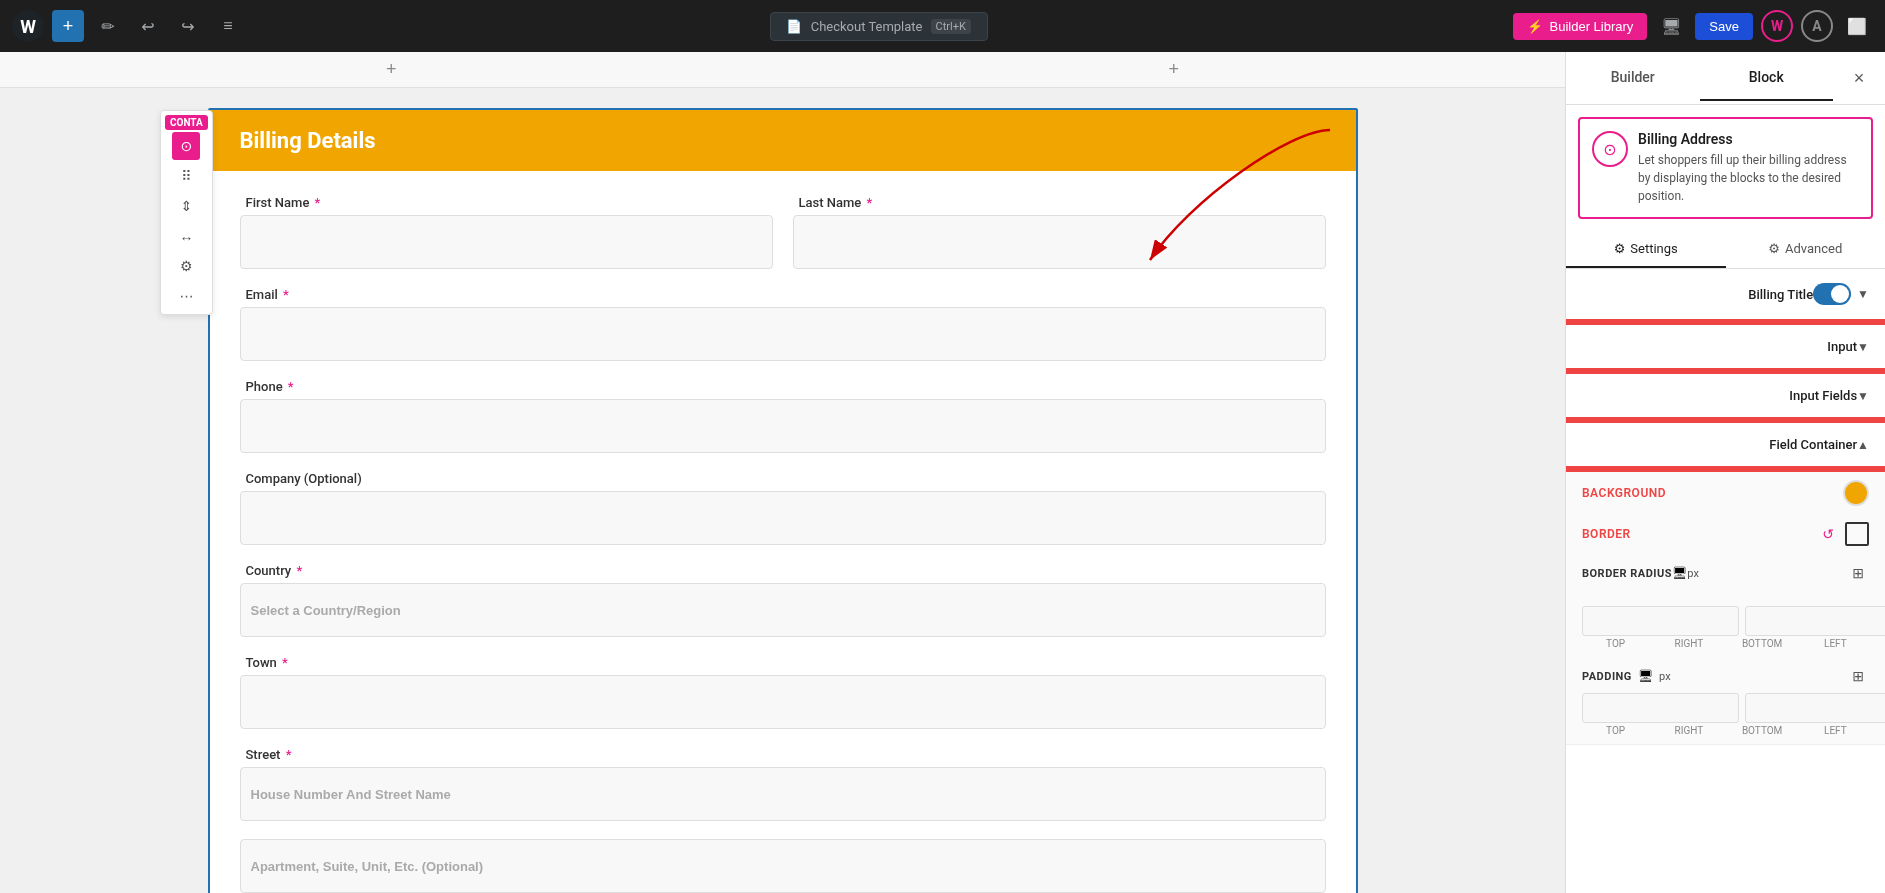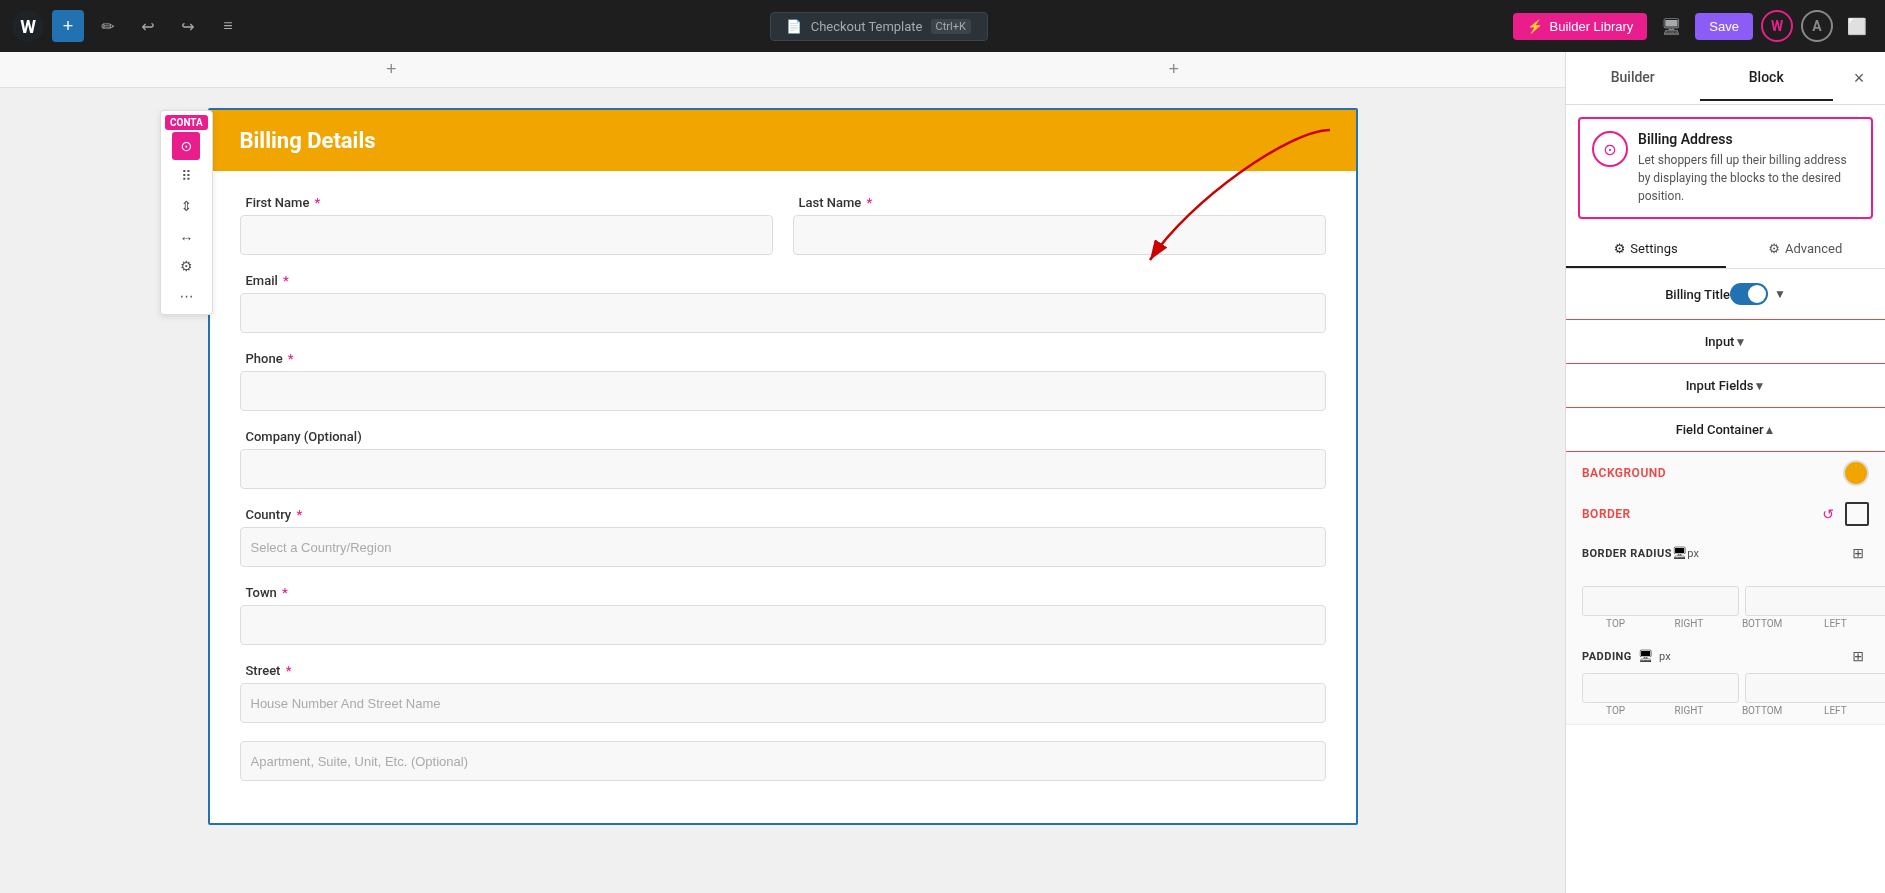--- a/index.html
+++ b/index.html
@@ -13,21 +13,21 @@
     }
     .topbar-logo { width: 32px; height: 32px; background: #1d2327; border-radius: 50%; display: flex; align-items: center; justify-content: center; }
     .wp-logo { color: #fff; font-size: 18px; font-weight: bold; }
     .topbar-btn { width: 32px; height: 32px; border-radius: 4px; border: none; background: #2271b1; color: #fff; cursor: pointer; display: flex; align-items: center; justify-content: center; font-size: 18px; }
     .topbar-btn.icon-btn { background: transparent; color: #a7aaad; font-size: 16px; }
     .topbar-center { flex: 1; display: flex; justify-content: center; }
     .checkout-label { background: #2c3338; color: #a7aaad; border: 1px solid #3c434a; border-radius: 4px; padding: 6px 16px; display: flex; align-items: center; gap: 8px; font-size: 13px; }
     .checkout-kbd { background: #3c434a; color: #a7aaad; border-radius: 3px; padding: 1px 5px; font-size: 11px; }
     .topbar-right { display: flex; align-items: center; gap: 8px; }
     .builder-lib-btn { background: #e91e8c; color: #fff; border: none; border-radius: 4px; padding: 6px 14px; font-size: 13px; cursor: pointer; display: flex; align-items: center; gap: 6px; font-weight: 500; }
-    .save-btn { background: #8b5cf6; color: #fff; border: none; border-radius: 4px; padding: 6px 14px; font-size: 13px; cursor: pointer; font-weight: 500; }
+    .save-btn { background: #1d4ed8; color: #fff; border: none; border-radius: 4px; padding: 6px 14px; font-size: 13px; cursor: pointer; font-weight: 500; }
     .icon-circle { width: 32px; height: 32px; border-radius: 50%; border: 2px solid #e91e8c; display: flex; align-items: center; justify-content: center; color: #e91e8c; font-size: 14px; font-weight: bold; cursor: pointer; }
 
     
     .main-layout { display: flex; height: calc(100vh - 52px); margin-top: 52px; }
 
     
     .canvas-area { flex: 1; overflow-y: auto; background: #f0f0f1; position: relative; }
 
     
     .block-toolbar {
@@ -51,21 +51,21 @@
     
     .billing-content { padding: 0; }
     .billing-header { background: #f0a500; padding: 18px 30px; }
     .billing-header h2 { color: #fff; font-size: 22px; font-weight: 700; }
     .billing-form { padding: 24px 30px; }
     .form-row { display: flex; gap: 20px; margin-bottom: 18px; }
     .form-group { flex: 1; }
     .form-group.full { flex: 1 1 100%; }
     .form-label { font-size: 13px; color: #333; margin-bottom: 5px; display: block; font-weight: 500; padding-left: 6px; }
     .form-label .required { color: #e91e8c; margin-left: 2px; }
-    .form-input { width: 100%; height: 40px; border: 1px solid #ddd; border-radius: 4px; background: #f8f8f8; padding: 0 10px; font-size: 13px; color: #555; }
+    .form-input { width: 100%; height: 54px; border: 1px solid #ddd; border-radius: 4px; background: #f8f8f8; padding: 0 10px; font-size: 13px; color: #555; font-weight: bold; }
     .form-input.placeholder-text { color: #aaa; }
 
     
     .right-panel { width: 320px; background: #fff; border-left: 1px solid #ddd; display: flex; flex-direction: column; overflow: hidden; flex-shrink: 0; }
 
     
     .panel-header { display: flex; align-items: center; border-bottom: 1px solid #ddd; padding: 0; }
     .panel-tab { flex: 1; text-align: center; padding: 14px 0; font-size: 14px; font-weight: 500; cursor: pointer; color: #555; border-bottom: 2px solid transparent; }
     .panel-tab.active { color: #1e1e1e; border-bottom: 2px solid #1e1e1e; }
     .panel-close { width: 36px; height: 36px; border: none; background: transparent; cursor: pointer; color: #555; font-size: 18px; margin: 8px; }
@@ -78,21 +78,21 @@
 
     
     .settings-tabs { display: flex; border-bottom: 1px solid #ddd; }
     .settings-tab { flex: 1; padding: 10px 0; text-align: center; font-size: 13px; cursor: pointer; color: #555; border-bottom: 2px solid transparent; display: flex; align-items: center; justify-content: center; gap: 5px; }
     .settings-tab.active { color: #1e1e1e; border-bottom: 2px solid #1e1e1e; }
 
     
     .panel-content { flex: 1; overflow-y: auto; padding: 0; }
 
     
-    .section-row { display: flex; align-items: center; justify-content: center; padding: 14px 16px; border-bottom: 1px solid #ef4444; cursor: pointer; }
+    .section-row { display: flex; align-items: center; justify-content: flex-end; padding: 14px 16px; border-bottom: 6px solid #ef4444; cursor: pointer; }
     .section-row-label { font-size: 13px; font-weight: 500; color: #1e1e1e; }
     .section-row-right { display: flex; align-items: center; gap: 6px; }
 
     
     .toggle { width: 38px; height: 22px; background: #2271b1; border-radius: 11px; position: relative; cursor: pointer; }
     .toggle-knob { width: 18px; height: 18px; background: #fff; border-radius: 50%; position: absolute; top: 2px; right: 2px; transition: right 0.2s; }
 
     
     .chevron { color: #555; font-size: 12px; }
     .chevron.down::after { content: '▼'; }

